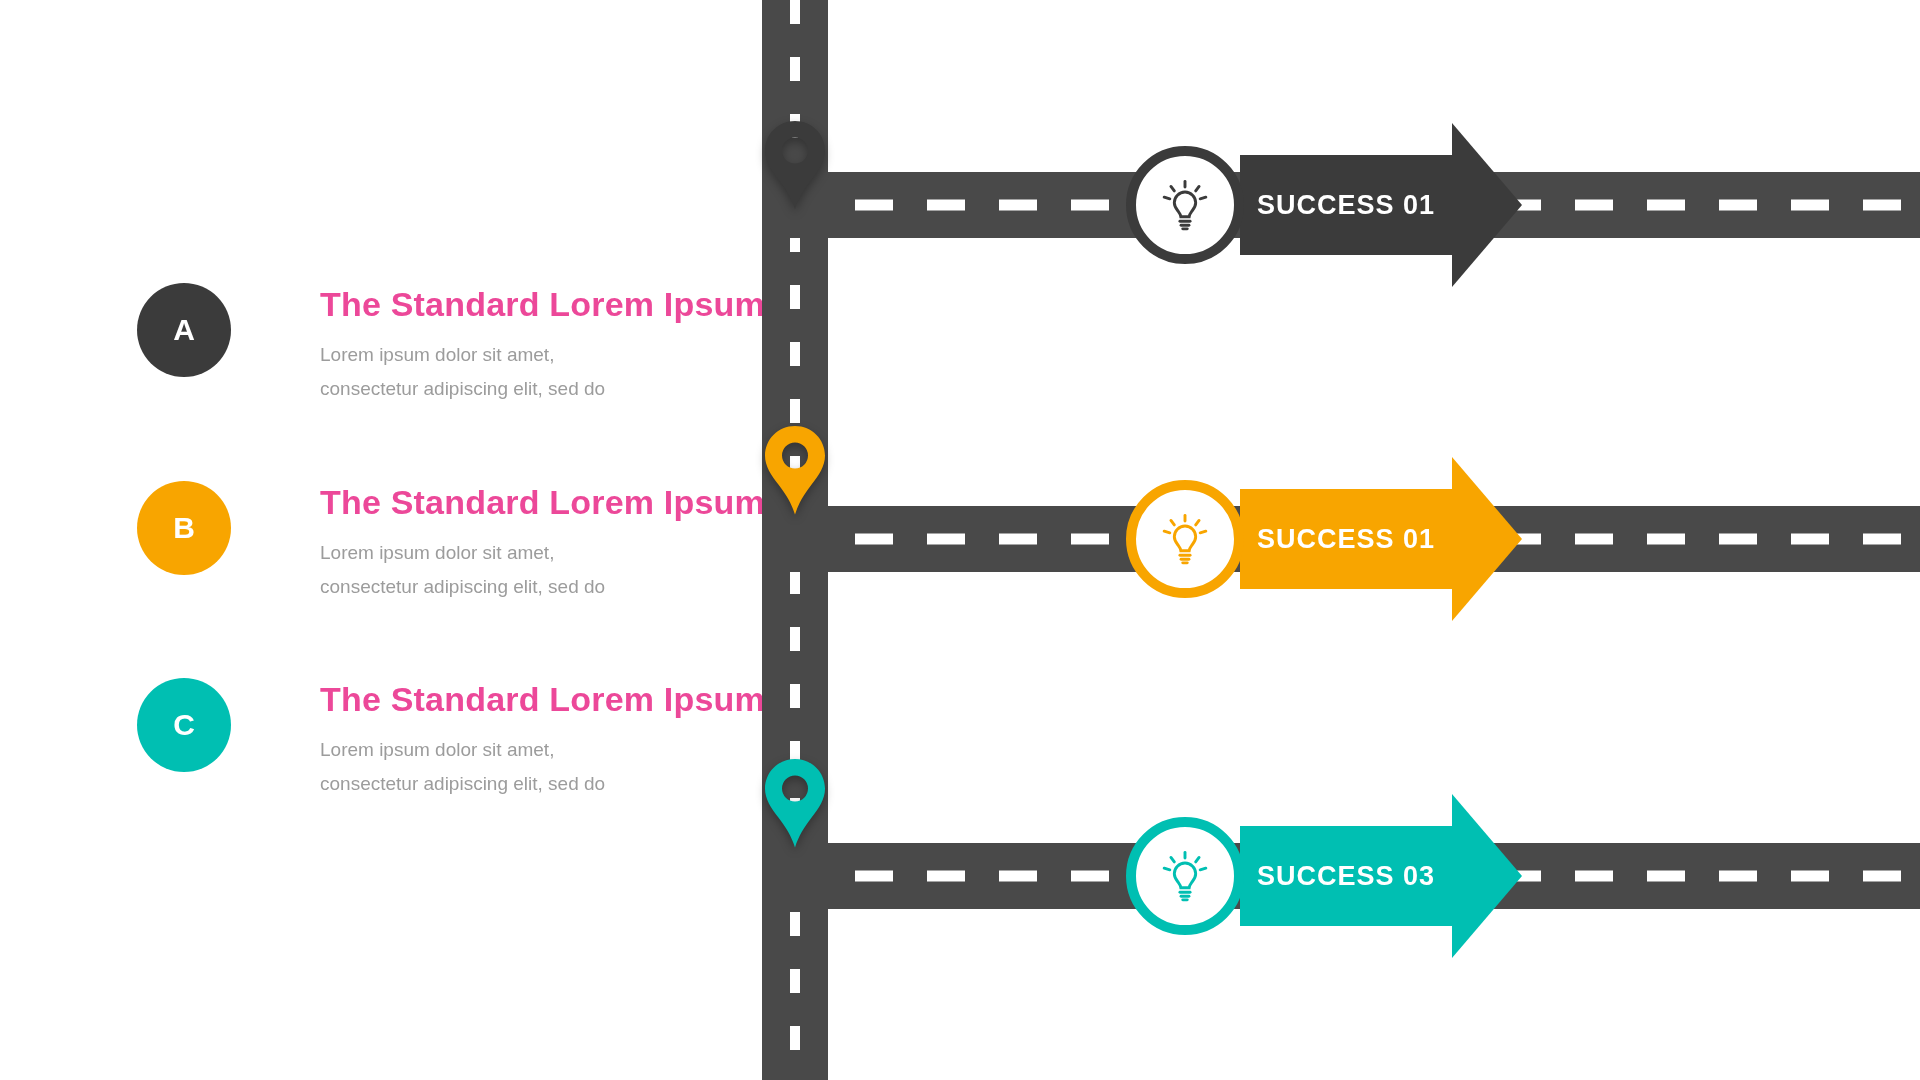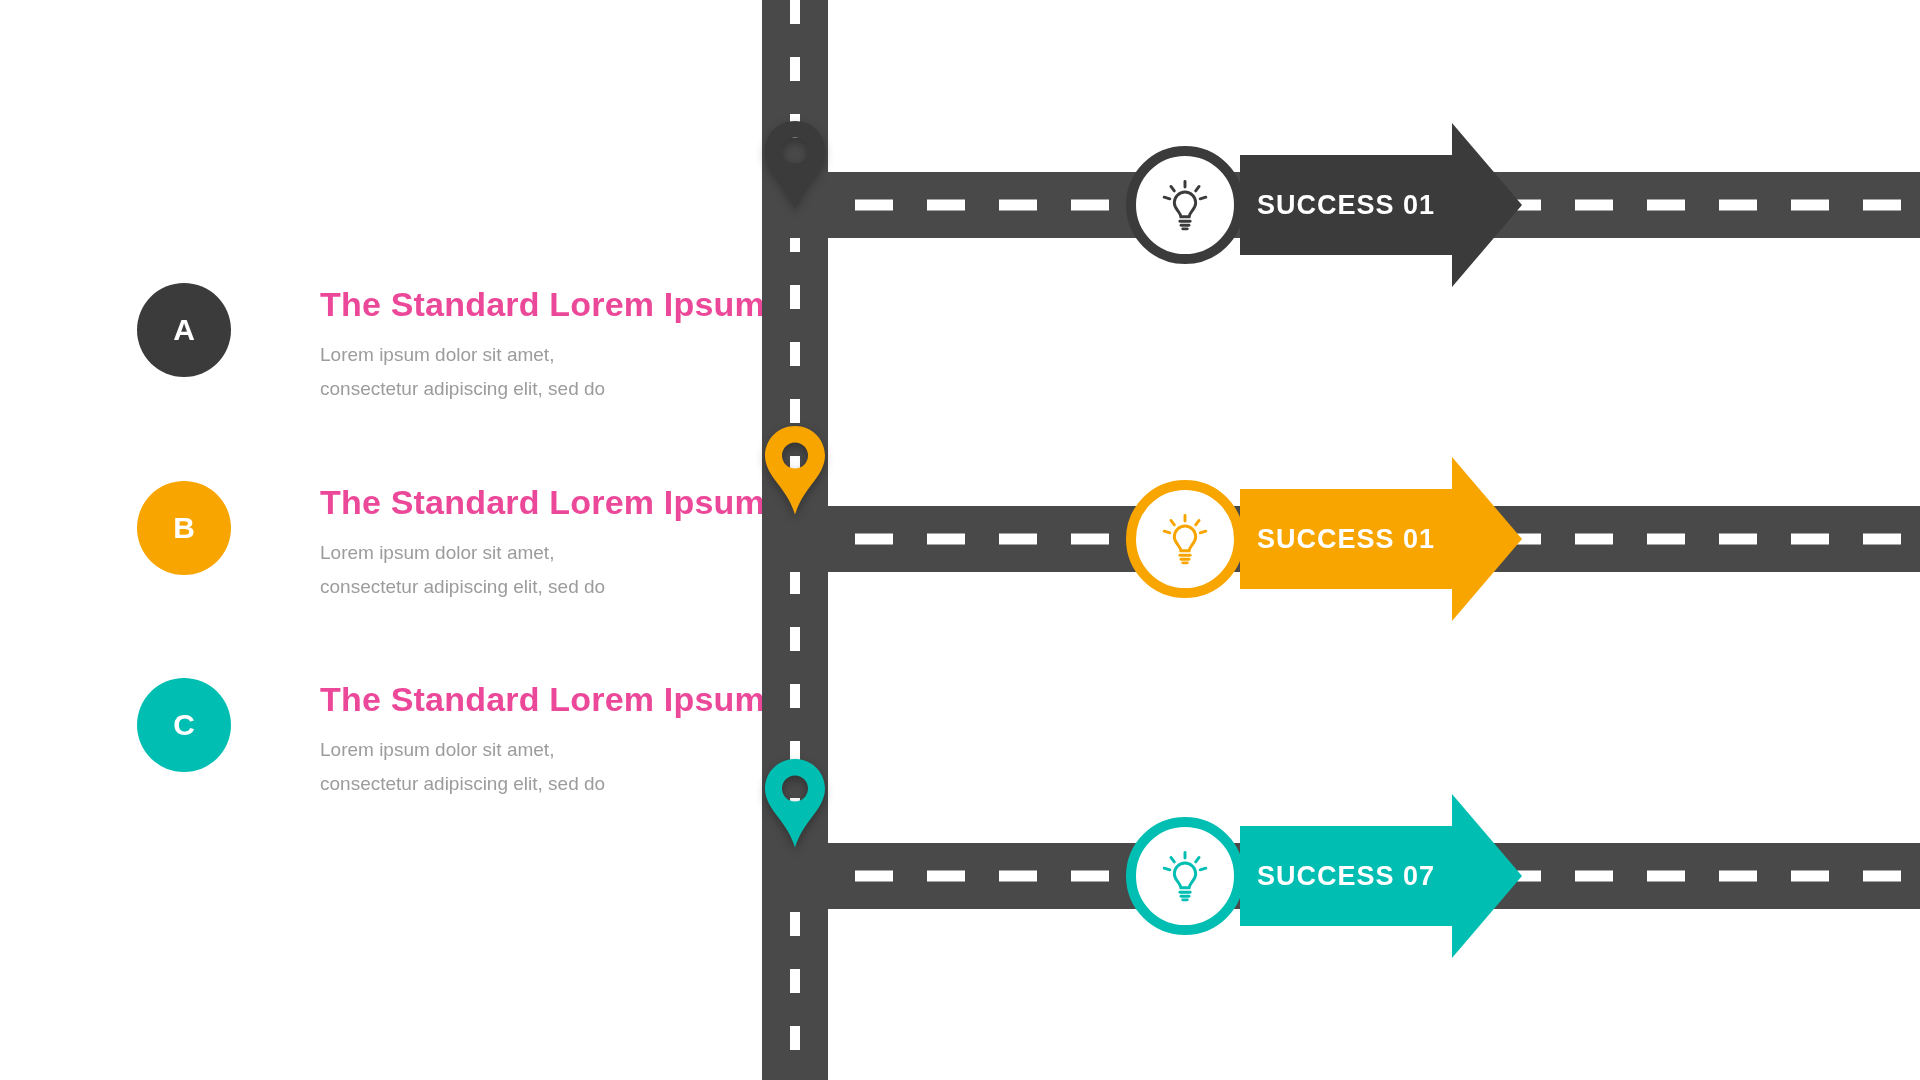--- a/index.html
+++ b/index.html
@@ -92,21 +92,21 @@
     <div class="ahead"></div>
   </div>
   <div class="arrow r2 orange">
     <div class="abody">
       <span class="alabel">SUCCESS 01</span>
     </div>
     <div class="ahead"></div>
   </div>
   <div class="arrow r3 teal">
     <div class="abody">
-      <span class="alabel">SUCCESS 07</span>
+      <span class="alabel">SUCCESS 03</span>
     </div>
     <div class="ahead"></div>
   </div>
 
   <div class="node r1 dark">
     <span>
       <svg viewBox="0 0 48 48" width="54" height="54">
         <g fill="none" stroke="currentColor" stroke-width="2.6" stroke-linecap="round">
           <line x1="24" y1="3" x2="24" y2="8"></line>
           <line x1="11.5" y1="7.5" x2="14.5" y2="11.5"></line>

